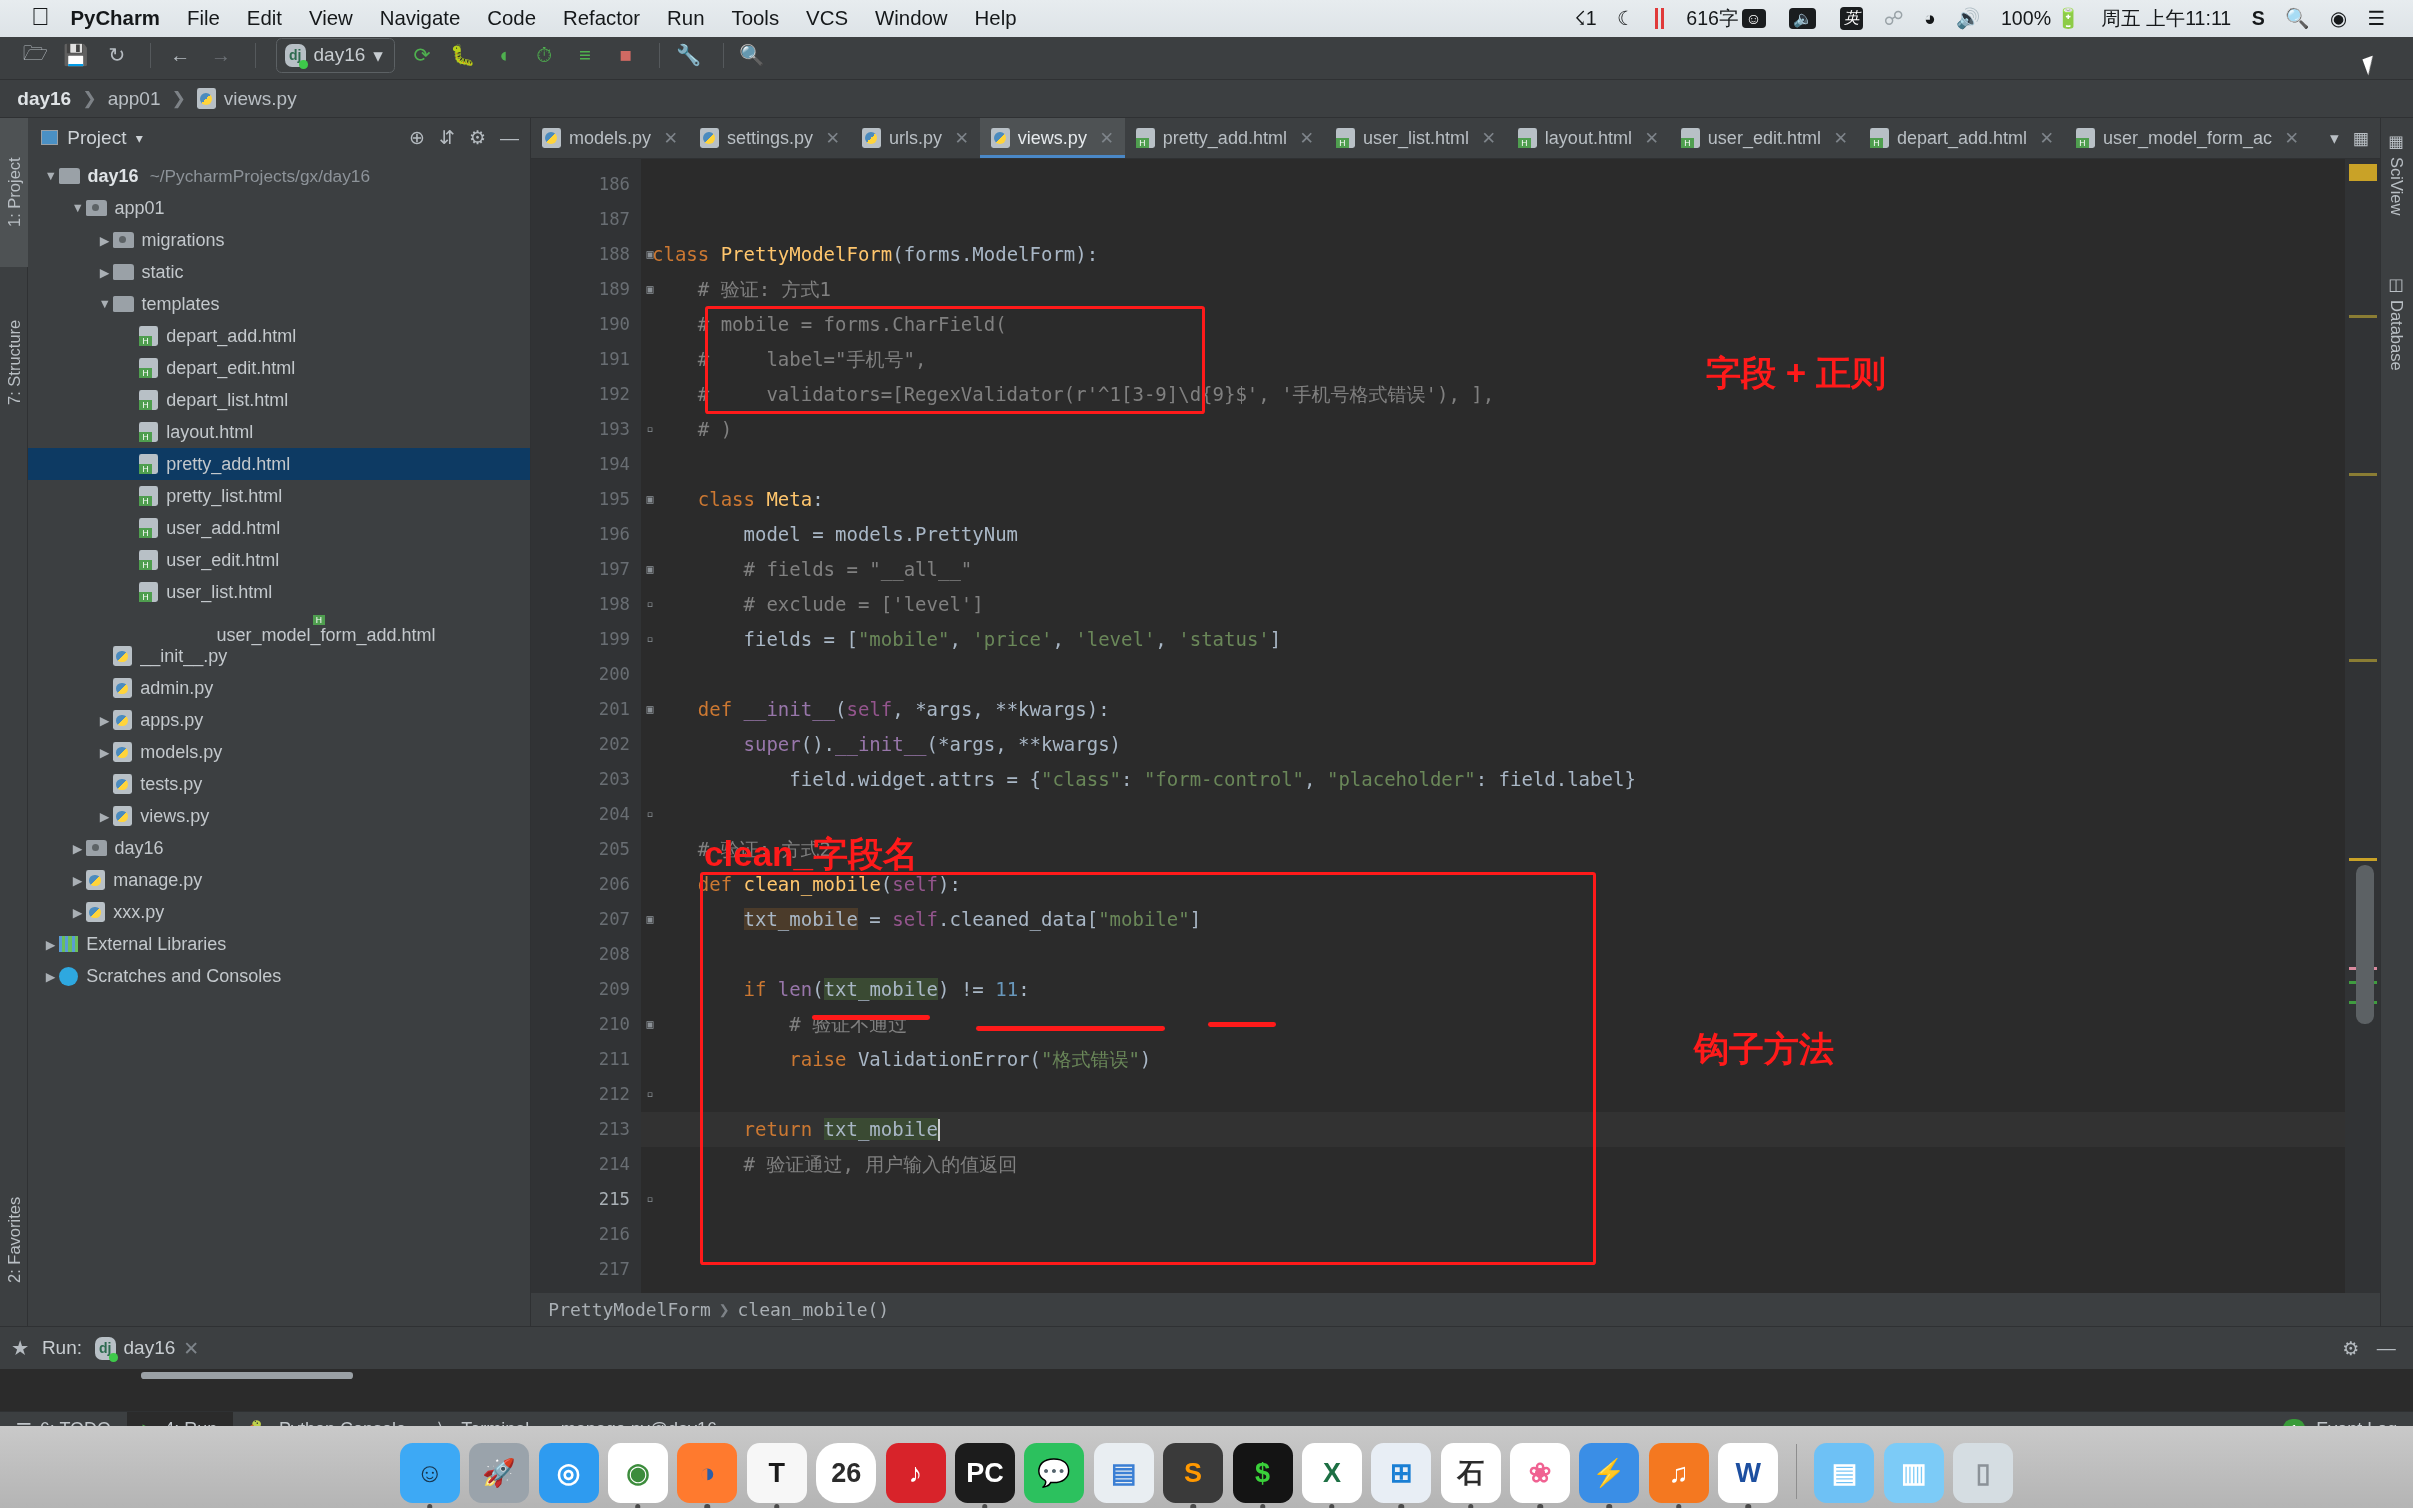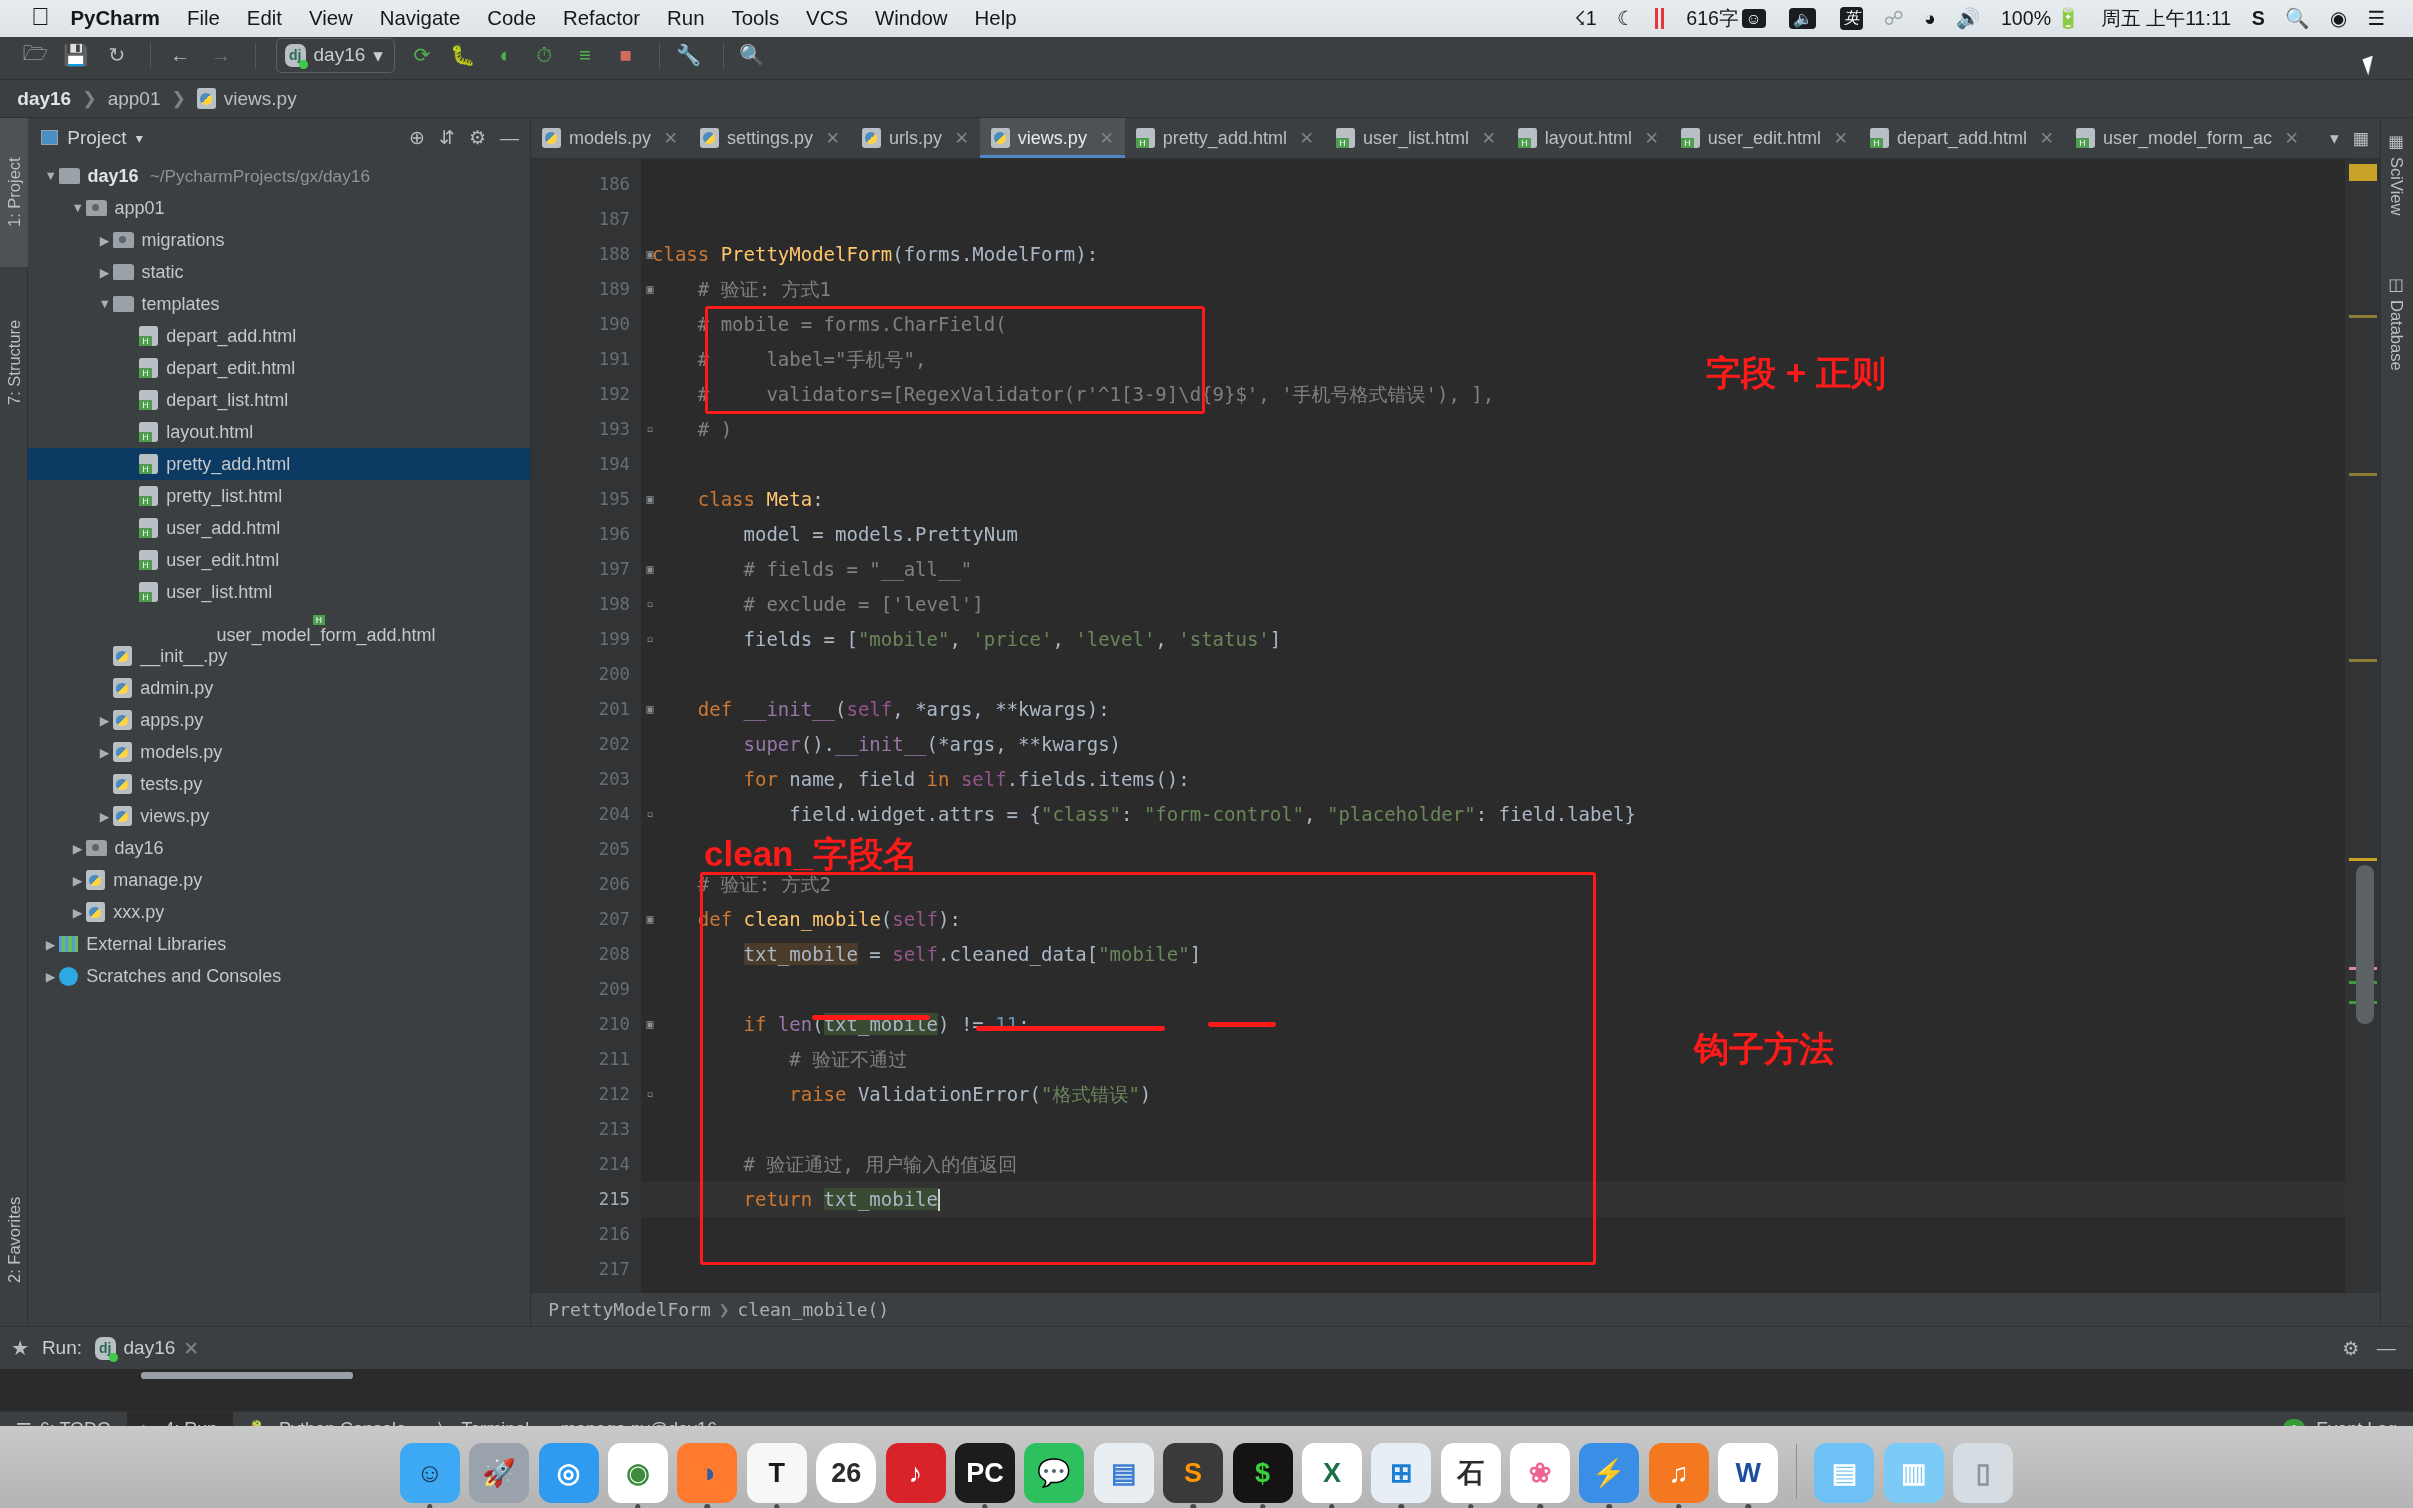--- a/index.html
+++ b/index.html
@@ -585,33 +585,32 @@
               <div class="cl"><span class="cmt">    # )</span></div>
               <div class="cl"></div>
               <div class="cl">    <span class="kw">class</span> <span class="fn">Meta</span>:</div>
               <div class="cl">        model = models.PrettyNum</div>
               <div class="cl"><span class="cmt">        # fields = "__all__"</span></div>
               <div class="cl"><span class="cmt">        # exclude = ['level']</span></div>
               <div class="cl">        fields = [<span class="str">"mobile"</span>, <span class="str">'price'</span>, <span class="str">'level'</span>, <span class="str">'status'</span>]</div>
               <div class="cl"></div>
               <div class="cl">    <span class="kw">def</span> <span class="purple">__init__</span>(<span class="self">self</span>, *args, **kwargs):</div>
               <div class="cl">        <span class="purple">super</span>().<span class="purple">__init__</span>(*args, **kwargs)</div>
-              <div class="cl">        <span class="kw">for</span> name, field <span class="kw">in</span> <span class="self">self</span>.fields.items():</div>
               <div class="cl">            field.widget.attrs = {<span class="str">"class"</span>: <span class="str">"form-control"</span>, <span class="str">"placeholder"</span>: field.label}</div>
               <div class="cl"></div>
               <div class="cl"><span class="cmt">    # 验证: 方式2</span></div>
               <div class="cl">    <span class="kw">def</span> <span class="fn">clean_mobile</span>(<span class="self">self</span>):</div>
               <div class="cl">        <span class="hl-brown">txt_mobile</span> = <span class="self">self</span>.cleaned_data[<span class="str">"mobile"</span>]</div>
               <div class="cl"></div>
               <div class="cl">        <span class="kw">if</span> <span class="purple">len</span>(<span class="hl-green">txt_mobile</span>) != <span class="num">11</span>:</div>
               <div class="cl"><span class="cmt">            # 验证不通过</span></div>
               <div class="cl">            <span class="kw">raise</span> ValidationError(<span class="str">"格式错误"</span>)</div>
               <div class="cl"></div>
+              <div class="cl curline">        <span class="kw">return</span> <span class="hl-green">txt_mobile</span><span class="caret"></span></div>
               <div class="cl"><span class="cmt">        # 验证通过, 用户输入的值返回</span></div>
-              <div class="cl curline">        <span class="kw">return</span> <span class="hl-green">txt_mobile</span><span class="caret"></span></div>
               <div class="cl"></div>
               <div class="cl"></div>
               <div class="rbox" style="left:64px; top:147px; width:500px; height:108px;"></div>
               <div class="rlabel" style="left:1065px; top:191px;">字段 + 正则</div>
               <div class="rlabel" style="left:63px; top:672px;">clean_字段名</div>
               <div class="rbox" style="left:59px; top:713px; width:896px; height:393px;"></div>
               <div class="rlabel" style="left:1053px; top:867px;">钩子方法</div>
               <div class="rline" style="left:171px; top:856px; width:118px;"></div>
               <div class="rline" style="left:335px; top:867px; width:189px;"></div>
               <div class="rline" style="left:567px; top:863px; width:68px;"></div>

